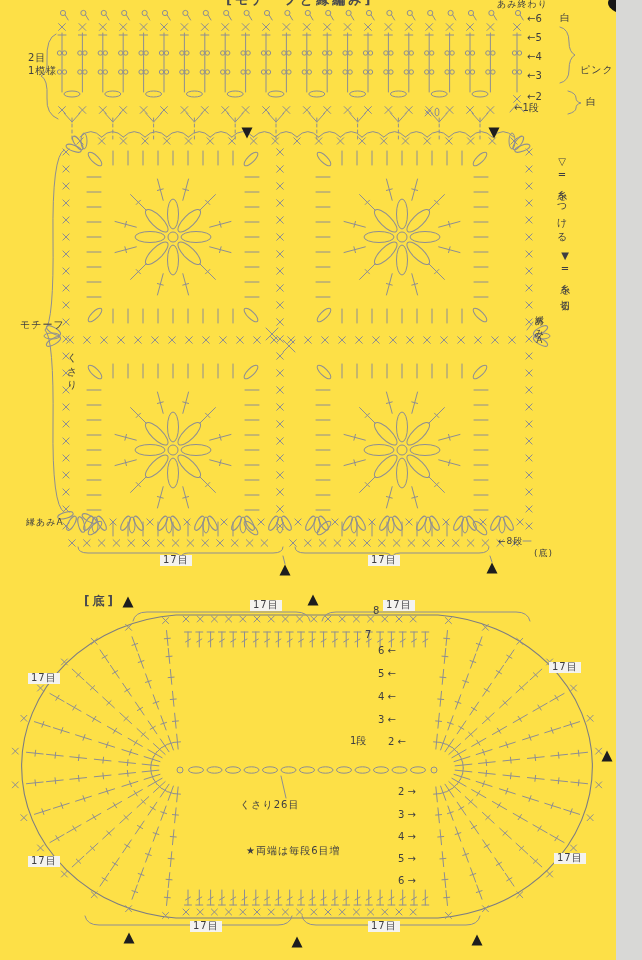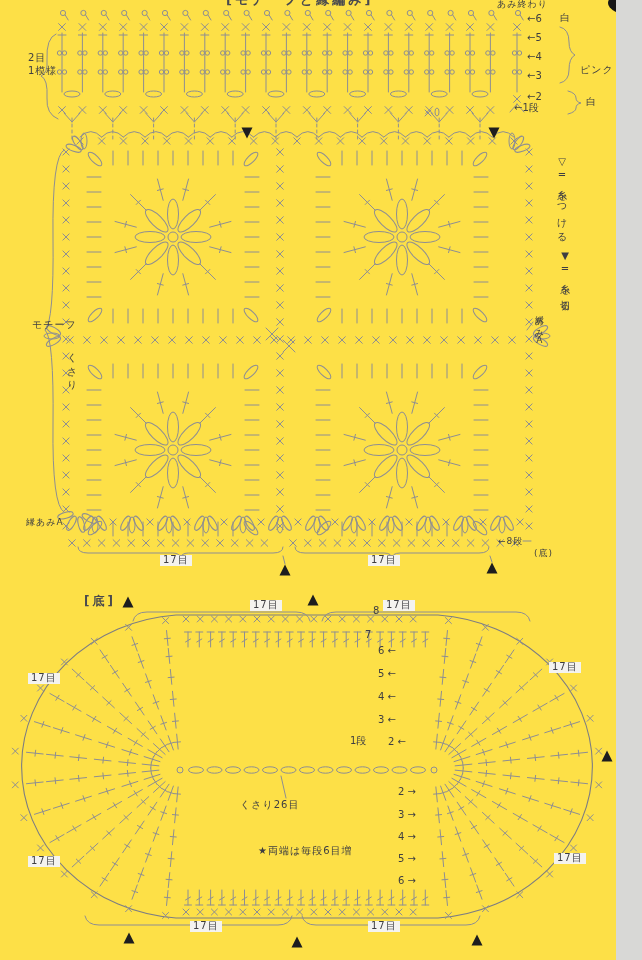--- a/index.html
+++ b/index.html
@@ -1674,21 +1674,21 @@
   <div class="lbl num" style="left:527px;top:33px">←5</div>
   <div class="lbl num" style="left:527px;top:52px">←4</div>
   <div class="lbl" style="left:580px;top:65px">ピンク</div>
   <div class="lbl num" style="left:527px;top:71px">←3</div>
   <div class="lbl num" style="left:527px;top:92px">←2</div>
   <div class="lbl num" style="left:514px;top:103px">←1段</div>
   <div class="lbl" style="left:586px;top:97px">白</div>
 
   <div class="lbl v" style="left:556px;top:156px">▽=糸をつける</div>
   <div class="lbl v" style="left:559px;top:250px">▼=糸を切る</div>
-  <div class="lbl" style="left:32px;top:320px">モチーフ</div>
+  <div class="lbl" style="left:20px;top:320px">モチーフ</div>
   <div class="lbl v" style="left:66px;top:346px">くさり</div>
   <div class="lbl v small" style="left:534px;top:308px">縁あみA</div>
   <div class="lbl small" style="left:26px;top:518px">縁あみA</div>
   <div class="lbl mask" style="left:160px;top:555px">17目</div>
   <div class="lbl mask" style="left:368px;top:555px">17目</div>
   <div class="lbl small" style="left:498px;top:537px">←8段</div>
   <div class="lbl small" style="left:534px;top:549px">(底)</div>
 
   <div class="lbl title" style="left:84px;top:595px;font-size:12px">[底]</div>
   <div class="lbl mask" style="left:250px;top:600px">17目</div>
@@ -1700,20 +1700,20 @@
   <div class="lbl num" style="left:378px;top:692px">4 ←</div>
   <div class="lbl num" style="left:378px;top:715px">3 ←</div>
   <div class="lbl num" style="left:350px;top:736px">1段</div>
   <div class="lbl num" style="left:388px;top:737px">2 ←</div>
   <div class="lbl num" style="left:398px;top:787px">2 →</div>
   <div class="lbl num" style="left:398px;top:810px">3 →</div>
   <div class="lbl num" style="left:398px;top:832px">4 →</div>
   <div class="lbl num" style="left:398px;top:854px">5 →</div>
   <div class="lbl num" style="left:398px;top:876px">6 →</div>
   <div class="lbl" style="left:240px;top:800px">くさり26目</div>
-  <div class="lbl" style="left:258px;top:846px">★両端は毎段6目増</div>
+  <div class="lbl" style="left:246px;top:846px">★両端は毎段6目増</div>
   <div class="lbl mask" style="left:28px;top:673px">17目</div>
   <div class="lbl mask" style="left:549px;top:662px">17目</div>
   <div class="lbl mask" style="left:28px;top:856px">17目</div>
   <div class="lbl mask" style="left:554px;top:853px">17目</div>
   <div class="lbl mask" style="left:190px;top:921px">17目</div>
   <div class="lbl mask" style="left:368px;top:921px">17目</div>
 </div>
 
 </body></html>

